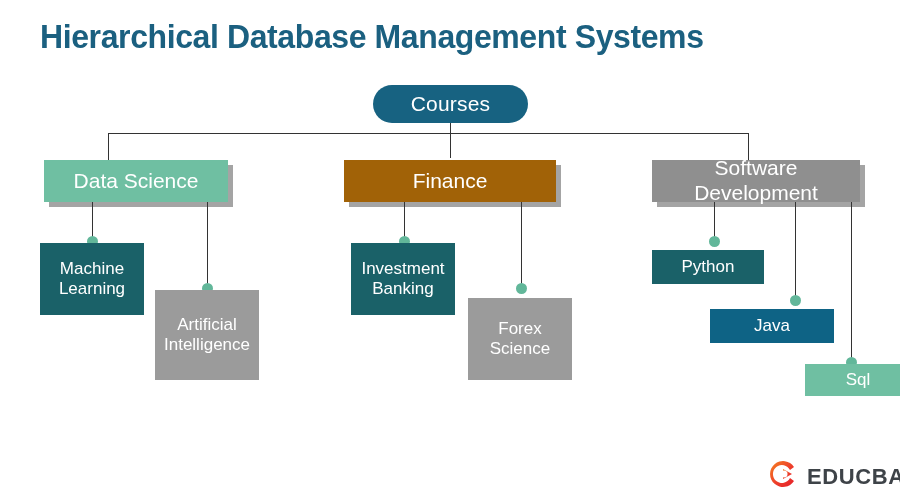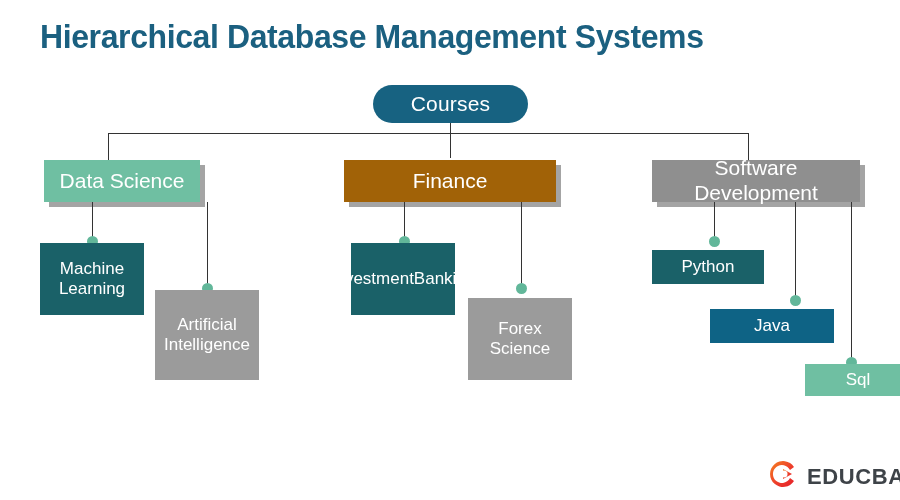--- a/index.html
+++ b/index.html
@@ -112,21 +112,21 @@
     <span>Courses</span>
   </div>
 
   <div class="line-v" style="left:450px; top:123px; height:35px;"></div>
 
   <div class="line-h" style="left:108px; top:133px; width:641px;"></div>
 
   <div class="line-v" style="left:108px; top:133px; height:27px;"></div>
   <div class="line-v" style="left:748px; top:133px; height:27px;"></div>
 
-  <div class="node node-l2 c-green" style="left:44px; top:160px; width:156px; height:42px;">
+  <div class="node node-l2 c-green" style="left:44px; top:160px; width:184px; height:42px;">
     <span>Data Science</span>
   </div>
 
   <div class="node node-l2 c-cyan" style="left:344px; top:160px; width:212px; height:42px;">
     <span>Finance</span>
   </div>
 
   <div class="node node-l2 c-gray" style="left:652px; top:160px; width:208px; height:42px;">
     <span>Software Development</span>
   </div>
@@ -155,21 +155,21 @@
   <div class="node node-l3 c-teal" style="left:40px; top:243px; width:104px; height:72px; flex-direction:column;">
     <span>Machine</span>
     <span>Learning</span>
   </div>
 
   <div class="node node-l3 c-gray2" style="left:155px; top:290px; width:104px; height:90px; flex-direction:column;">
     <span>Artificial</span>
     <span>Intelligence</span>
   </div>
 
-  <div class="node node-l3 c-teal" style="left:351px; top:243px; width:104px; height:72px; flex-direction:row;">
+  <div class="node node-l3 c-teal" style="left:351px; top:243px; width:104px; height:72px; flex-direction:column;">
     <span>Investment</span>
     <span>Banking</span>
   </div>
 
   <div class="node node-l3 c-gray2" style="left:468px; top:298px; width:104px; height:82px; flex-direction:column;">
     <span>Forex</span>
     <span>Science</span>
   </div>
 
   <div class="node node-l3 c-teal" style="left:652px; top:250px; width:112px; height:34px;">

